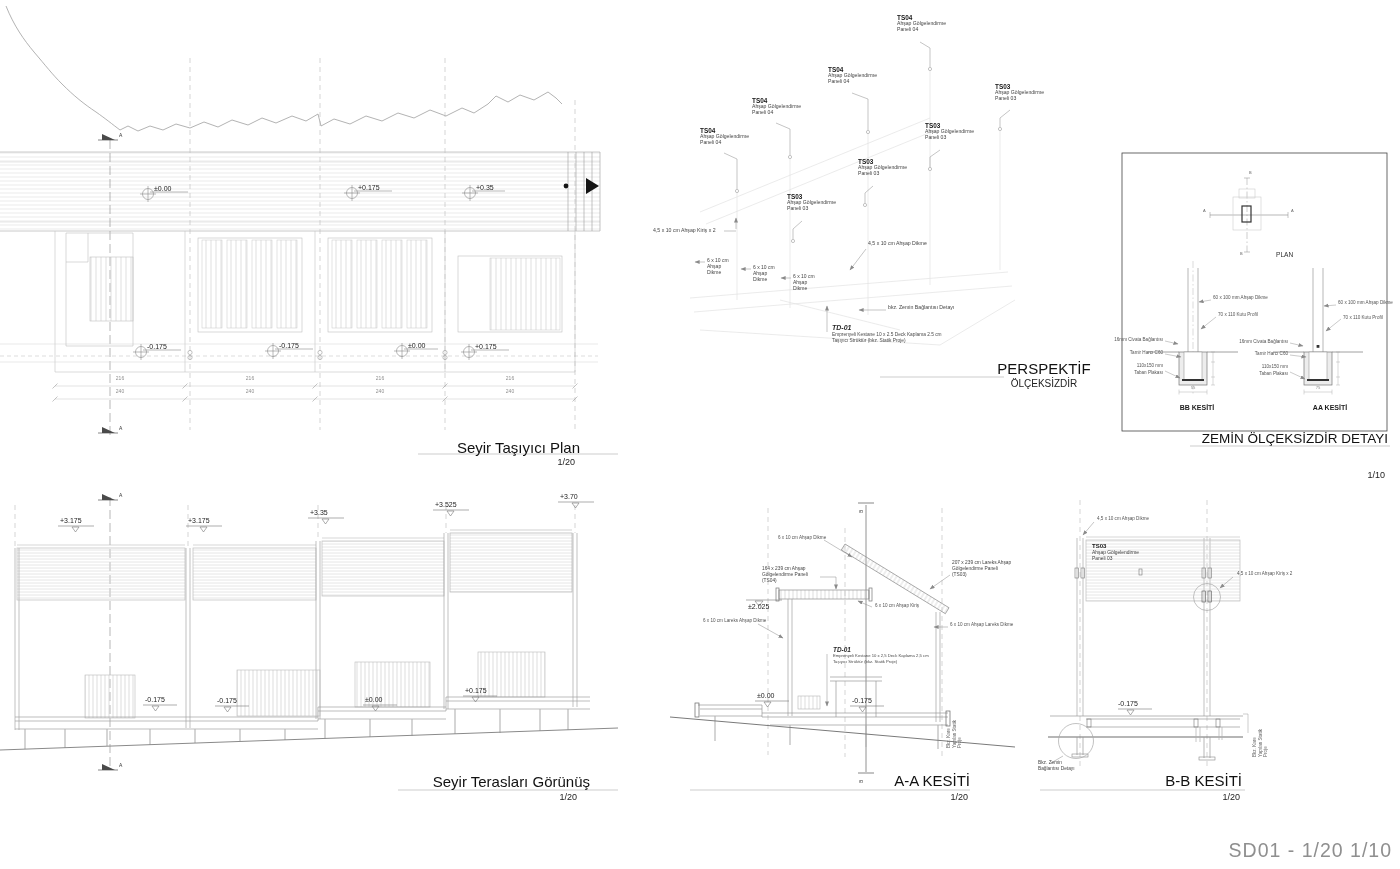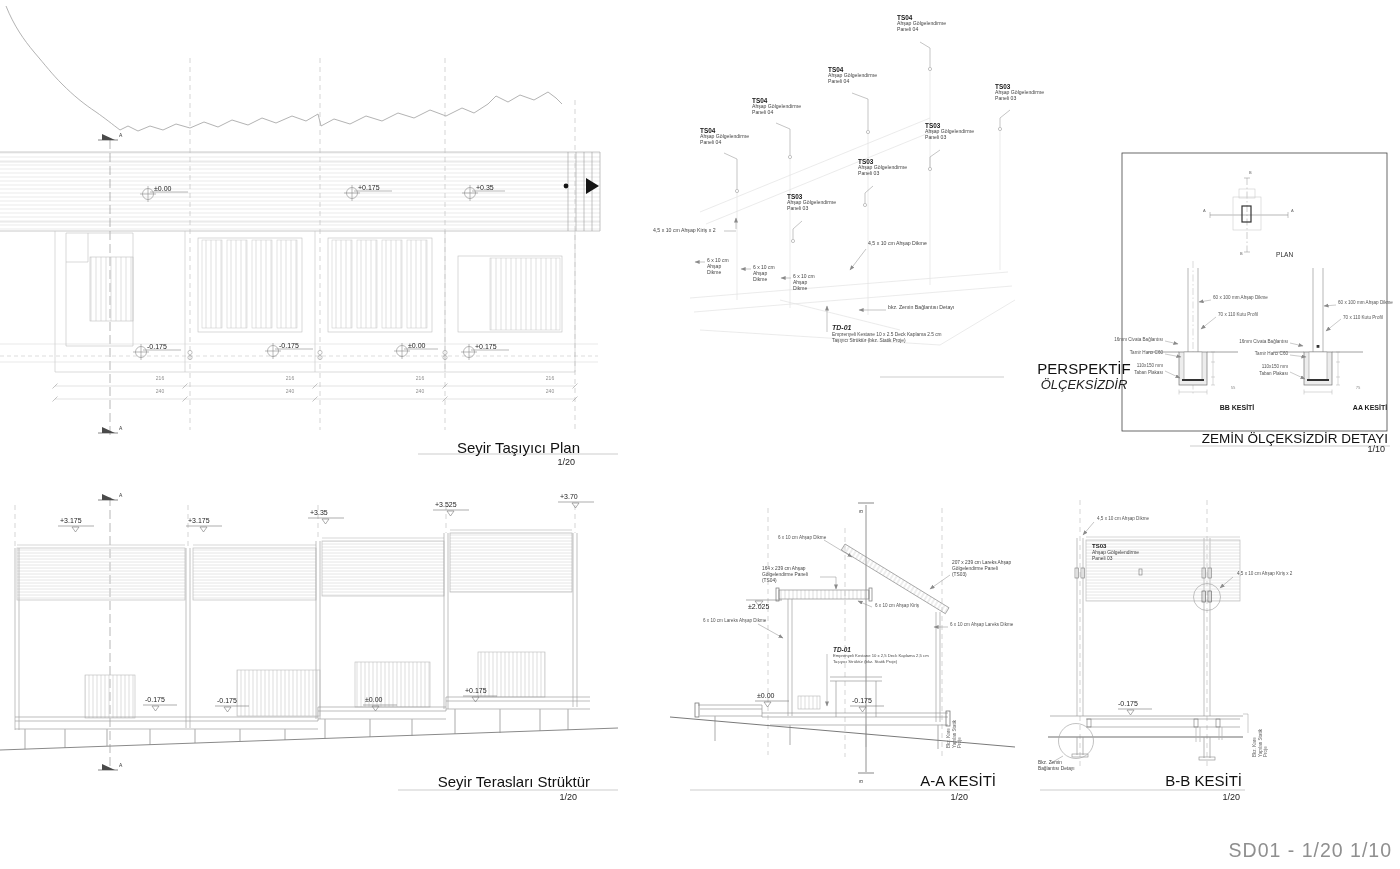--- a/index.html
+++ b/index.html
@@ -8,39 +8,39 @@
   #lines{position:absolute;left:0;top:0;}
   .lbl{position:absolute;white-space:nowrap;color:#3a3a3a;line-height:1.15;}
   .t4{font-size:4.6px;color:#555;}
   .t5{font-size:5.2px;color:#454545;}
   .lvl{font-size:7px;color:#1c1c1c;}
   .dim{font-size:5px;color:#8f8f8f;}
   .title{font-size:15px;color:#111;}
   .stitle{font-size:13.5px;color:#111;}
   .scale{font-size:9px;color:#222;}
   .ra{transform:translateX(-100%);}
-  .ca{transform:translateX(-50%);margin-left:40px;}
+  .ca{transform:translateX(-50%);}
   .rot{transform:rotate(-90deg);transform-origin:0 0;}
   .callout .code{font-size:6.4px;font-weight:bold;color:#161616;}
   .callout .cl{font-size:5.1px;color:#3f3f3f;}
   .trip div{font-size:5px;color:#454545;line-height:1.2;}
   .blk3 div{font-size:4.8px;color:#454545;line-height:1.22;}
   .tdblk .code{font-size:7px;font-weight:bold;font-style:italic;color:#2a2a2a;}
   .tdblk .cl{font-size:4.8px;color:#4a4a4a;line-height:1.25;}
   .tdblk2 .code{font-size:6.4px;font-weight:bold;font-style:italic;color:#2a2a2a;}
   .tdblk2 .cl{font-size:4.2px;color:#4a4a4a;line-height:1.3;}
   .ts3 .code{font-size:6px;font-weight:bold;color:#161616;}
   .ts3 .cl{font-size:4.9px;color:#3f3f3f;}
   .vnote div{font-size:4.6px;color:#666;line-height:1.25;}
   .flagA{font-size:5px;color:#333;}
   .axl{font-size:4px;color:#666;}
   .detlbl{font-size:7px;font-weight:bold;color:#1c1c1c;}
   .planlbl{font-size:6.6px;color:#2d2d2d;}
   .sheetcode{font-size:19.5px;color:#8f8f8f;letter-spacing:1px;}
-  .subt{font-size:13px;color:#222;font-style:italic;}
+  .subt{font-size:10px;color:#222;}
   .lvl7{font-size:7px;color:#1c1c1c;}
 </style>
 </head>
 <body>
 
 <div id="sheet">
 
 <svg id="lines" width="1400" height="869" viewBox="0 0 1400 869">
   <defs>
     <pattern id="hs4" width="4" height="4" patternUnits="userSpaceOnUse">
@@ -395,21 +395,21 @@
 <div class="lbl lvl" style="left:188px;top:517px">+3.175</div>
 <div class="lbl lvl" style="left:310px;top:509px">+3.35</div>
 <div class="lbl lvl" style="left:435px;top:501px">+3.525</div>
 <div class="lbl lvl" style="left:560px;top:493px">+3.70</div>
 <div class="lbl lvl" style="left:145px;top:696px">-0.175</div>
 <div class="lbl lvl" style="left:217px;top:697px">-0.175</div>
 <div class="lbl lvl" style="left:365px;top:696px">±0.00</div>
 <div class="lbl lvl" style="left:465px;top:687px">+0.175</div>
 <div class="lbl flagA" style="left:119px;top:493px">A</div>
 <div class="lbl flagA" style="left:119px;top:763px">A</div>
-<div class="lbl title ra" style="left:590px;top:773px">Seyir Terasları Strüktür</div>
+<div class="lbl title ra" style="left:590px;top:773px">Seyir Terasları Görünüş</div>
 <div class="lbl scale ra" style="left:577px;top:792px">1/20</div>
 
 <div class="lbl callout" style="left:897px;top:14px">
   <div class="code">TS04</div>
   <div class="cl">Ahşap Gölgelendirme</div>
   <div class="cl">Paneli 04</div>
 </div>
 <div class="lbl callout" style="left:828px;top:66px">
   <div class="code">TS04</div>
   <div class="cl">Ahşap Gölgelendirme</div>
@@ -486,21 +486,21 @@
 <div class="lbl t4" style="left:1343px;top:315px">70 x 110 Kutu Profil</div>
 <div class="lbl t4 ra" style="left:1288px;top:339px">16mm Civata Bağlantısı</div>
 <div class="lbl t4 ra" style="left:1288px;top:351px">Tamir Harcı C60</div>
 <div class="lbl t4 ra" style="left:1288px;top:364px">110x150 mm</div>
 <div class="lbl t4 ra" style="left:1288px;top:371px">Taban Plakası</div>
 <div class="lbl dim ca" style="left:1193px;top:386px;font-size:4.2px">55</div>
 <div class="lbl dim ca" style="left:1318px;top:386px;font-size:4.2px">75</div>
 <div class="lbl detlbl ca" style="left:1197px;top:404px">BB KESİTİ</div>
 <div class="lbl detlbl ca" style="left:1330px;top:404px">AA KESİTİ</div>
 <div class="lbl stitle ra" style="left:1388px;top:431px">ZEMİN ÖLÇEKSİZDİR DETAYI</div>
-<div class="lbl scale ra" style="left:1385px;top:444px">1/10</div>
+<div class="lbl scale ra" style="left:1385px;top:470px">1/10</div>
 
 <div class="lbl t4" style="left:778px;top:535px">6 x 10 cm Ahşap Dikme</div>
 <div class="lbl blk3" style="left:762px;top:566px">
   <div>164 x 239 cm Ahşap</div>
   <div>Gölgelendirme Paneli</div>
   <div>(TS04)</div>
 </div>
 <div class="lbl blk3" style="left:952px;top:560px">
   <div>207 x 239 cm Lareks  Ahşap</div>
   <div>Gölgelendirme Paneli</div>
@@ -517,21 +517,21 @@
 </div>
 <div class="lbl lvl" style="left:757px;top:692px">±0.00</div>
 <div class="lbl lvl" style="left:852px;top:697px">-0.175</div>
 <div class="lbl rot vnote" style="left:946px;top:748px">
   <div>Bkz. Kare</div>
   <div>Yapılan Statik</div>
   <div>Proje</div>
 </div>
 <div class="lbl flagA rot" style="left:859px;top:513px">B</div>
 <div class="lbl flagA rot" style="left:859px;top:783px">B</div>
-<div class="lbl title ra" style="left:996px;top:772px">A-A KESİTİ</div>
+<div class="lbl title ra" style="left:970px;top:772px">A-A KESİTİ</div>
 <div class="lbl scale ra" style="left:968px;top:792px">1/20</div>
 
 <div class="lbl t4" style="left:1097px;top:516px">4,5 x 10 cm Ahşap Dikme</div>
 <div class="lbl ts3" style="left:1092px;top:543px">
   <div class="code">TS03</div>
   <div class="cl">Ahşap Gölgelendirme</div>
   <div class="cl">Paneli 03</div>
 </div>
 <div class="lbl t4" style="left:1237px;top:571px">4,5 x 10 cm Ahşap Kiriş x 2</div>
 <div class="lbl lvl" style="left:1118px;top:700px">-0.175</div>

